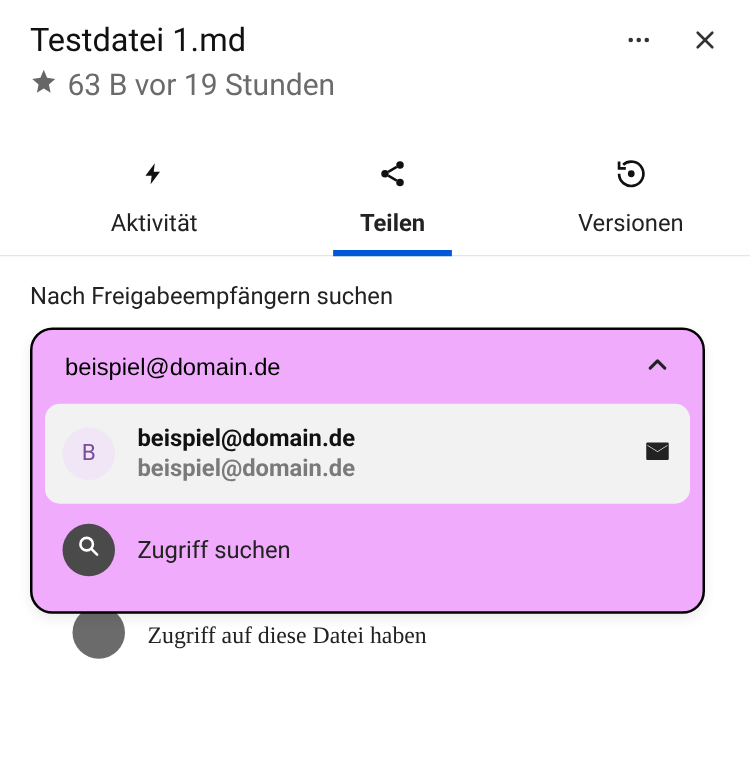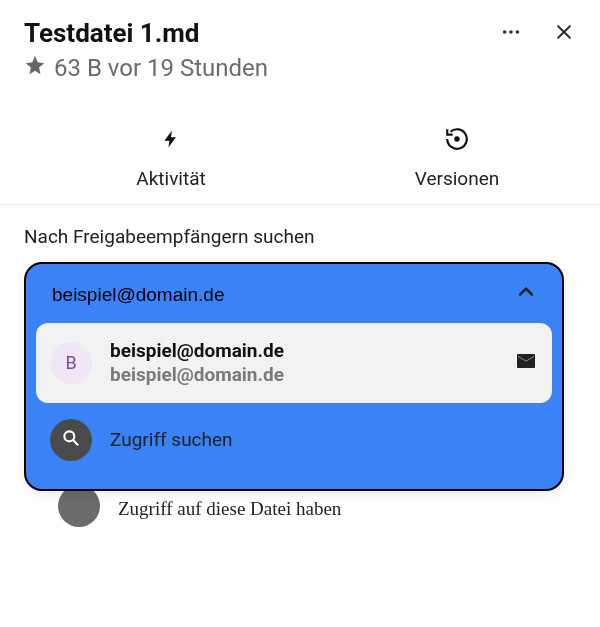--- a/index.html
+++ b/index.html
@@ -16,21 +16,21 @@
       padding: 18px 24px 8px 24px;
       position: relative;
     }
     .header-top {
       display: flex;
       align-items: center;
       justify-content: space-between;
     }
     .title {
       font-size: 26px;
-      font-weight: 700;
+      font-weight: 400;
       color: #111;
     }
     .header-actions {
       display: flex;
       align-items: center;
       gap: 28px;
     }
     .icon-btn {
       background: none;
       border: none;
@@ -89,21 +89,21 @@
       position: relative;
     }
     .label {
       font-size: 19px;
       color: #222;
       margin-bottom: 14px;
     }
     .dropdown {
       border: 2.5px solid #000;
       border-radius: 18px;
-      background: #3b82f6;
+      background: #f0abfc;
       padding: 14px 0 12px 0;
       position: relative;
       box-shadow: 0 4px 10px rgba(0,0,0,0.08);
     }
     .dropdown-input-row {
       display: flex;
       align-items: center;
       justify-content: space-between;
       padding: 4px 26px 16px 26px;
       font-size: 19px;
@@ -232,20 +232,31 @@
 
 <div class="tabs">
   <div class="tab">
     <span>
       <svg width="20" height="26" viewBox="0 0 24 24" fill="currentColor">
           <path d="M13 2L4 14h6l-1 8 9-12h-6z"></path>
         </svg>
     </span>
     <span>Aktivität</span>
   </div>
+  <div class="tab active">
+    <span>
+      <svg width="24" height="26" viewBox="0 0 24 24" fill="currentColor">
+          <circle cx="18" cy="5" r="3"></circle>
+          <circle cx="6" cy="12" r="3"></circle>
+          <circle cx="18" cy="19" r="3"></circle>
+          <path d="M8.6 10.5l6.8-4M8.6 13.5l6.8 4" stroke="currentColor" stroke-width="2"></path>
+        </svg>
+    </span>
+    <span>Teilen</span>
+  </div>
   <div class="tab">
     <span>
       <svg width="26" height="26" viewBox="0 0 24 24" fill="none" stroke="currentColor" stroke-width="2">
           <path d="M3 12a9 9 0 1 0 3-6.7"></path>
           <polyline points="3 3 3 8 8 8" fill="none"></polyline>
           <circle cx="12" cy="12" r="1.5" fill="currentColor"></circle>
         </svg>
     </span>
     <span>Versionen</span>
   </div>

